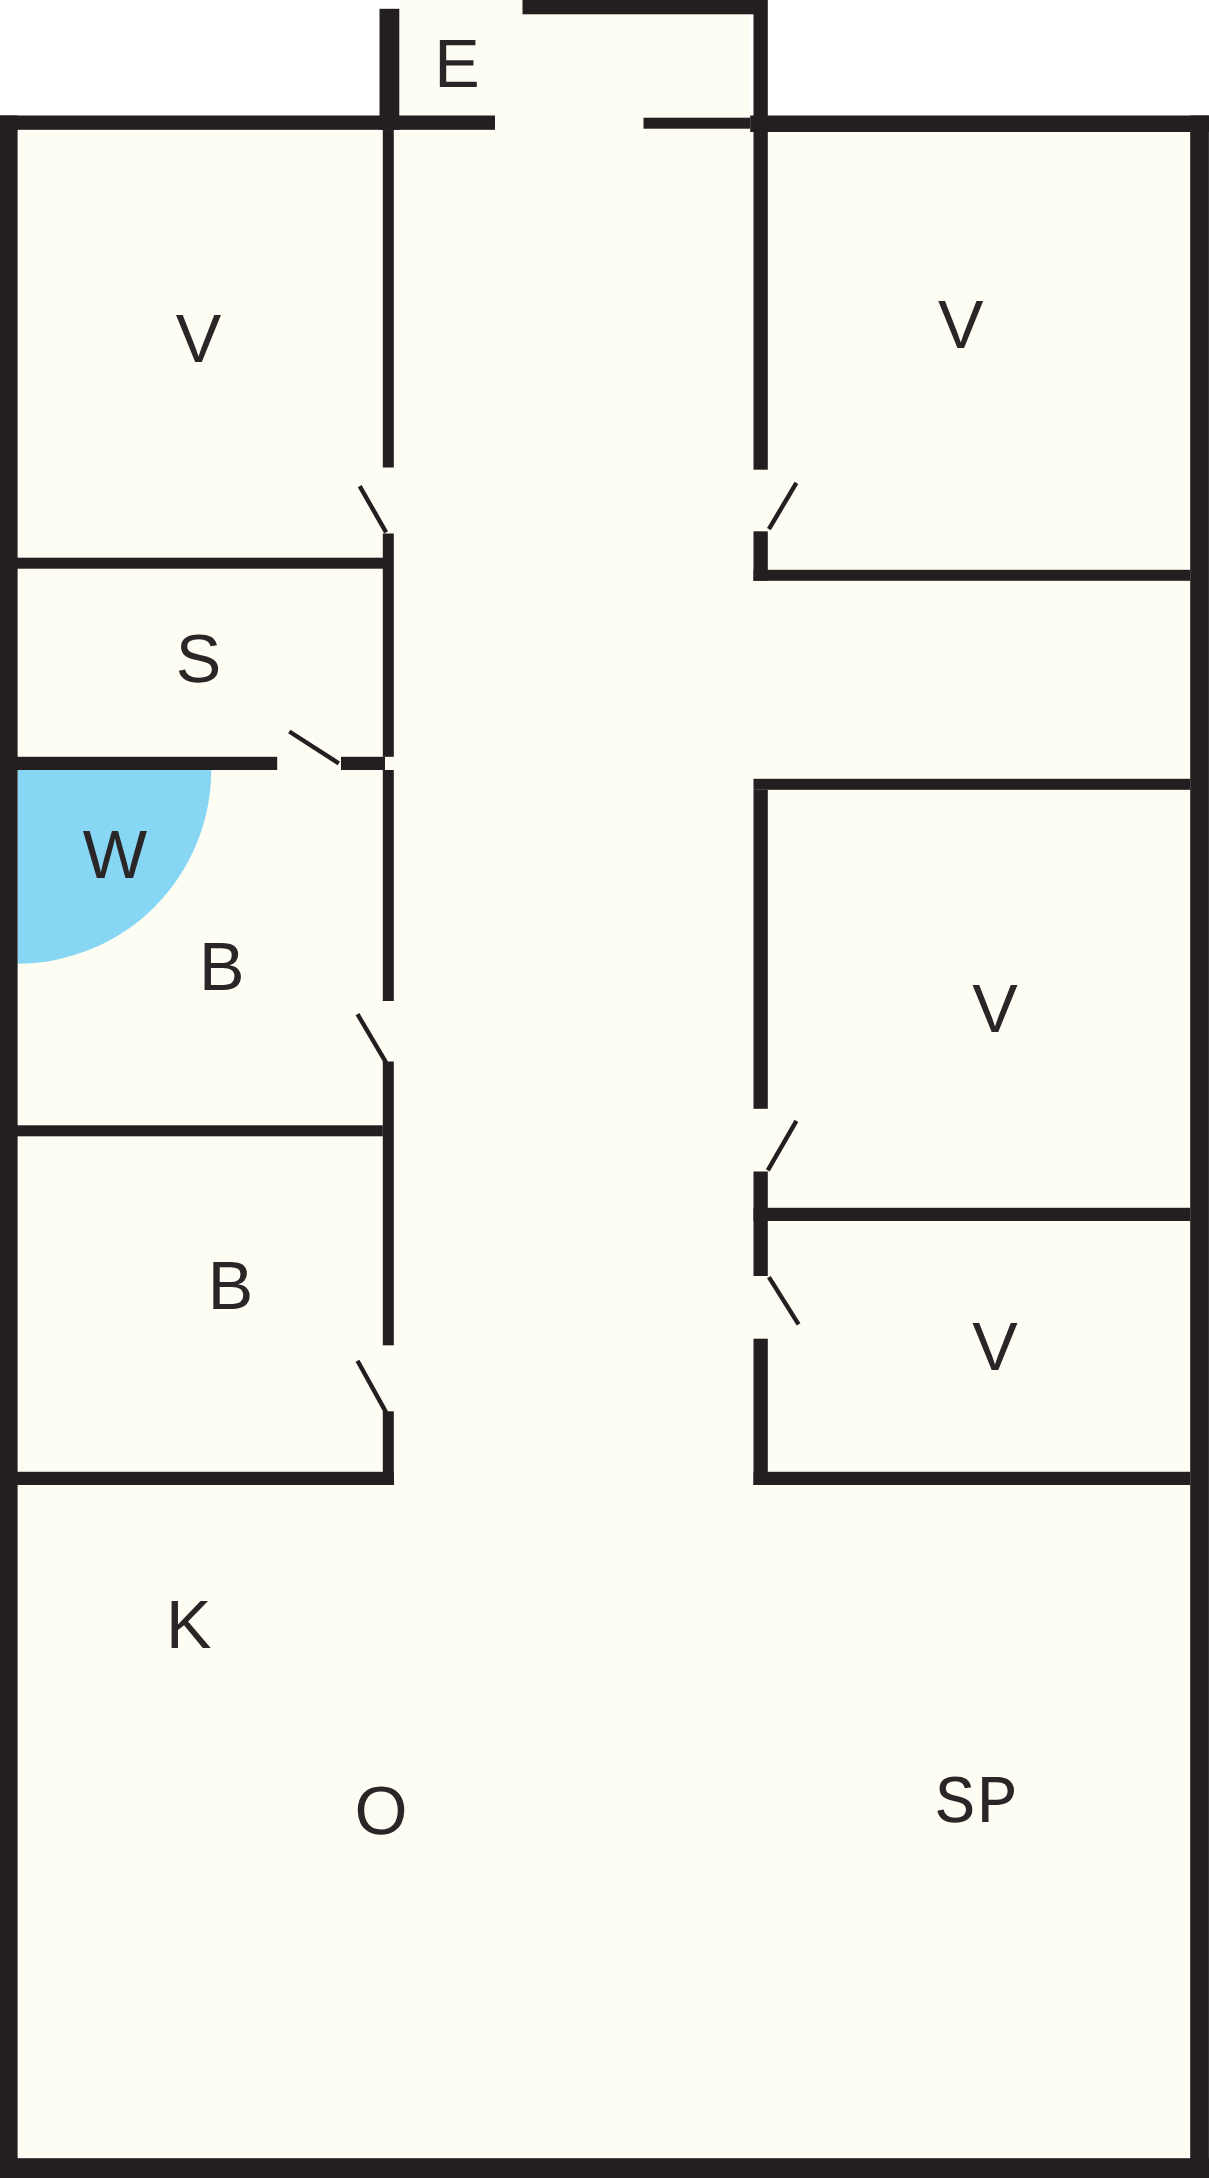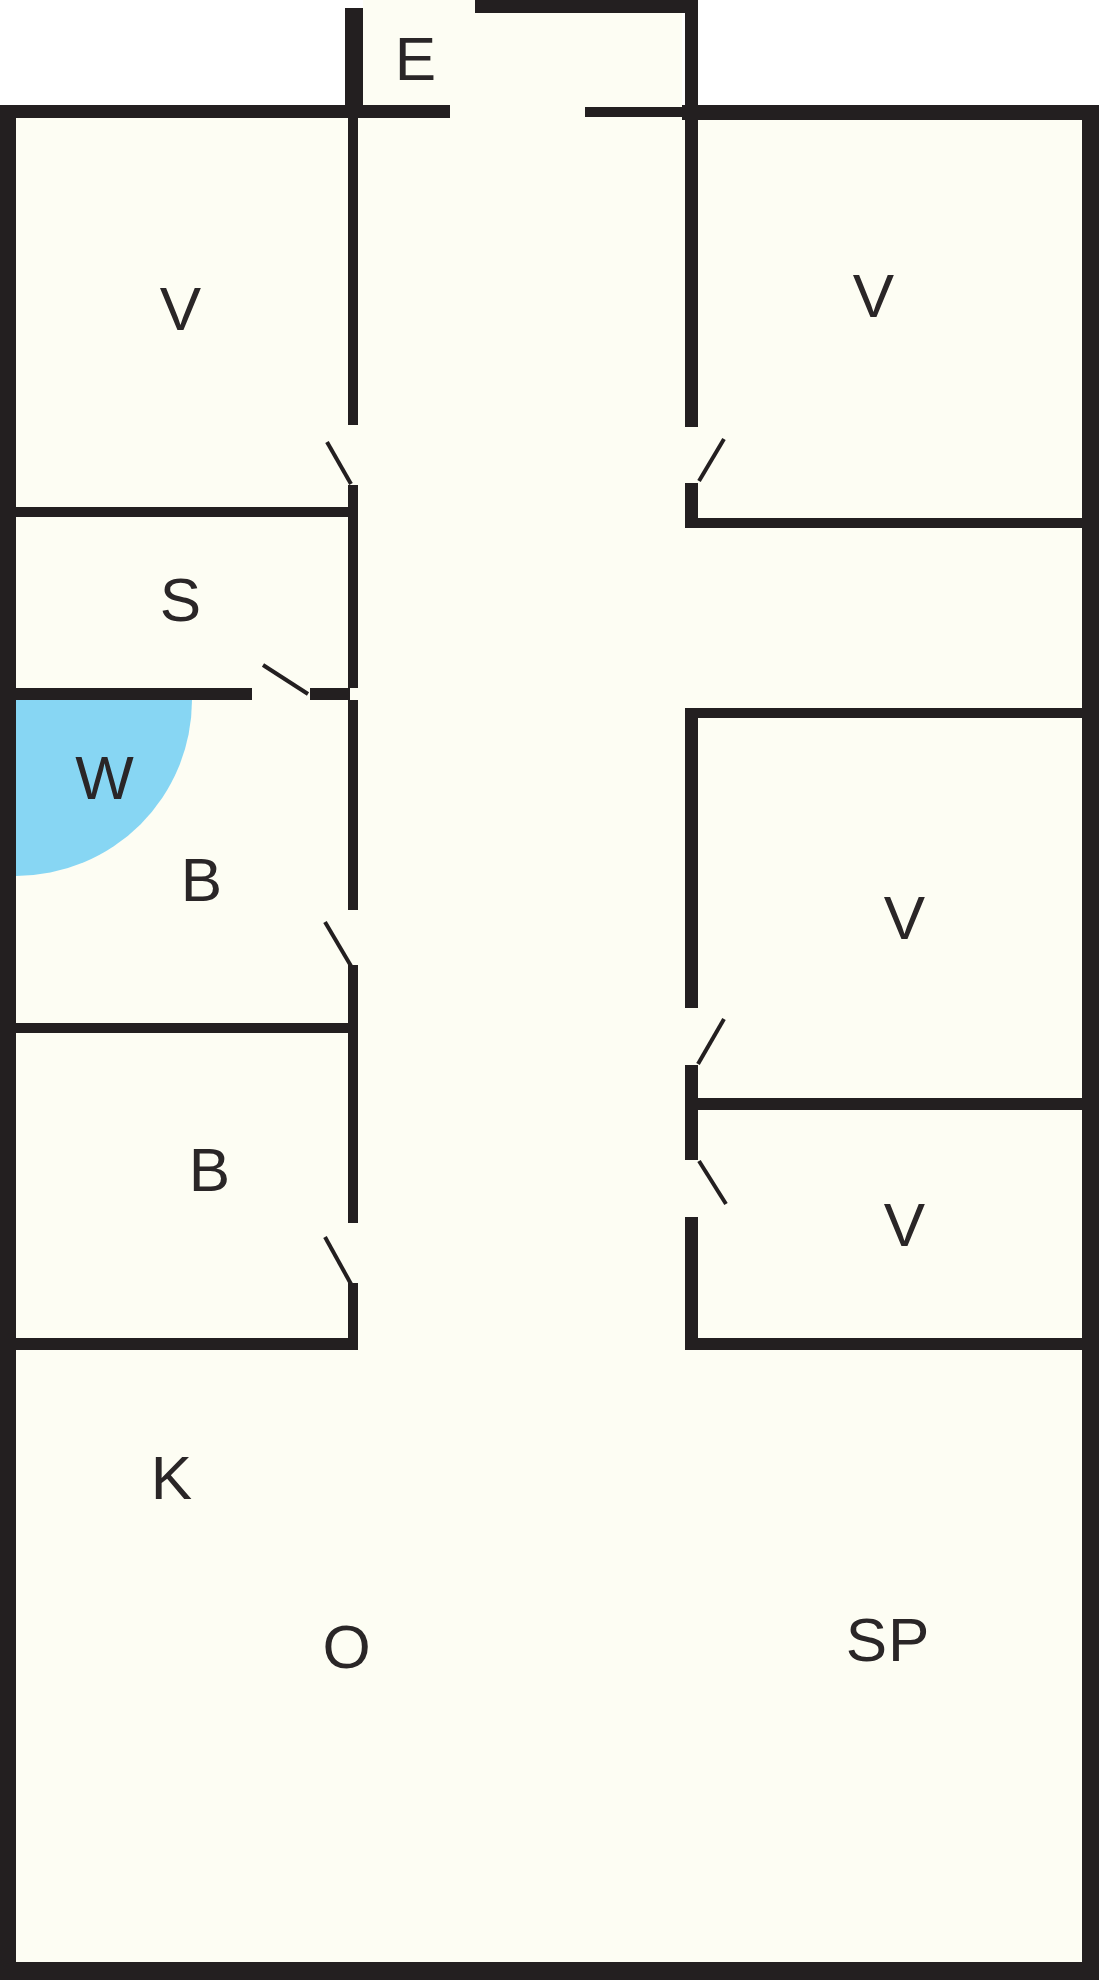--- a/index.html
+++ b/index.html
@@ -69,14 +69,14 @@
     <div class="room-label" style="left: 181px; top: 309px; color: rgb(42, 38, 39);">V</div>
     <div class="room-label" style="left: 874px; top: 296px; color: rgb(42, 38, 39);">V</div>
     <div class="room-label" style="left: 181px; top: 600px; color: rgb(42, 38, 39);">S</div>
     <div class="room-label" style="left: 105px; top: 778px; color: rgb(42, 38, 39);">W</div>
     <div class="room-label" style="left: 202px; top: 880px; color: rgb(42, 38, 39);">B</div>
     <div class="room-label" style="left: 210px; top: 1170px; color: rgb(42, 38, 39);">B</div>
     <div class="room-label" style="left: 905px; top: 918px; color: rgb(42, 38, 39);">V</div>
     <div class="room-label" style="left: 905px; top: 1225px; color: rgb(42, 38, 39);">V</div>
     <div class="room-label" style="left: 172px; top: 1478px; color: rgb(42, 38, 39);">K</div>
     <div class="room-label" style="left: 347px; top: 1647px; color: rgb(42, 38, 39);">O</div>
-    <div class="room-label" style="left: 888px; top: 1640px; color: rgb(42, 38, 39);">SP</div>
+    <div class="room-label" style="left: 888px; top: 1640px; color: rgb(42, 38, 39); font-family: Liberation Mono, monospace;">SP</div>
   </div>
 
 </body></html>

